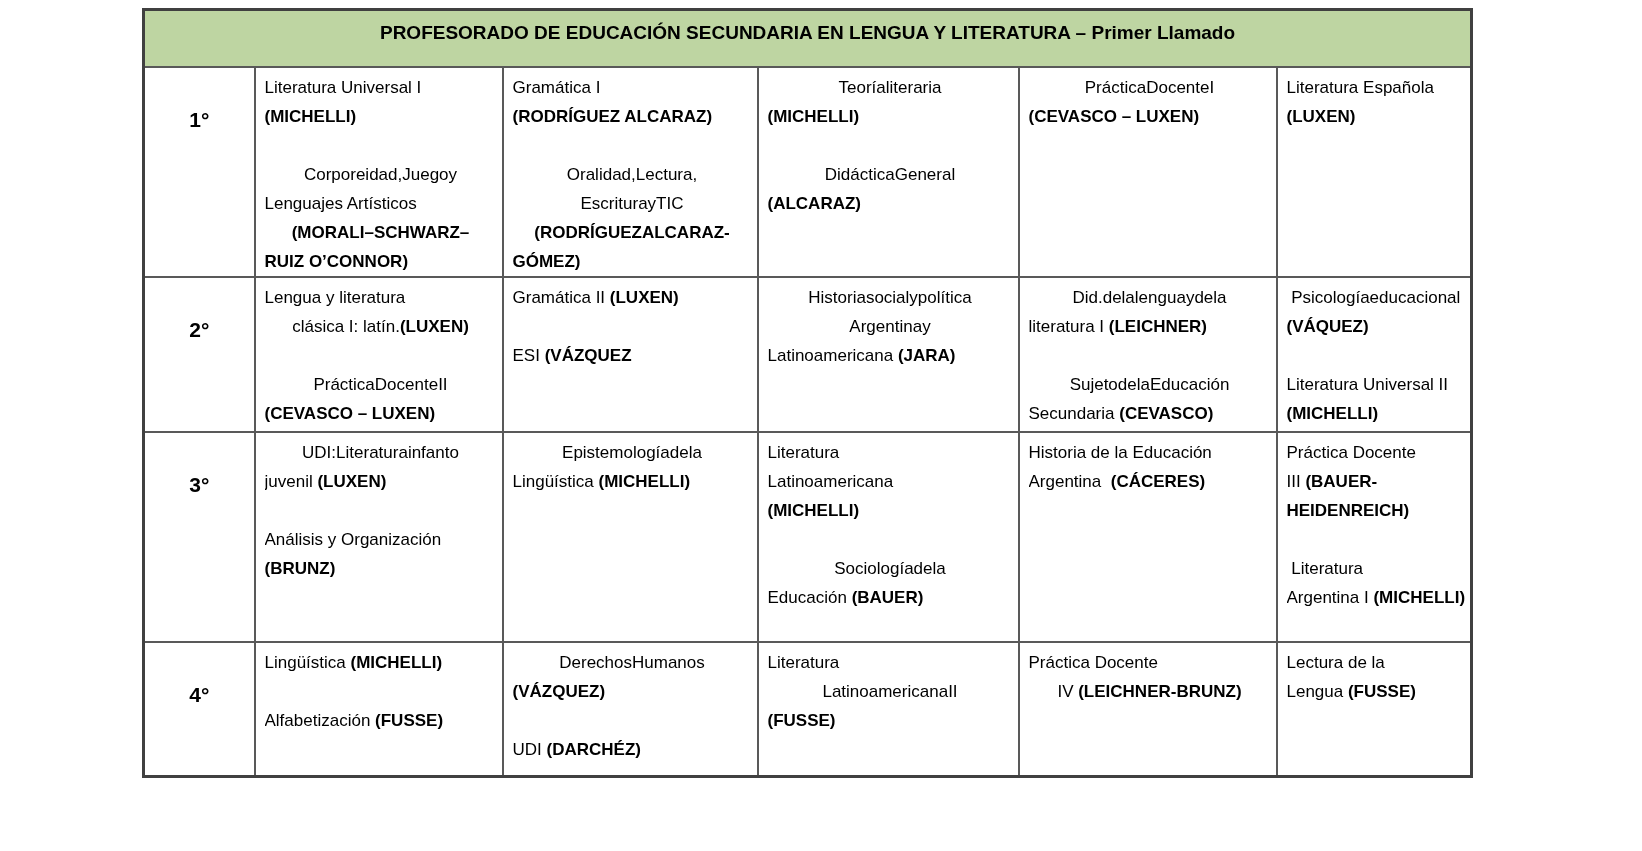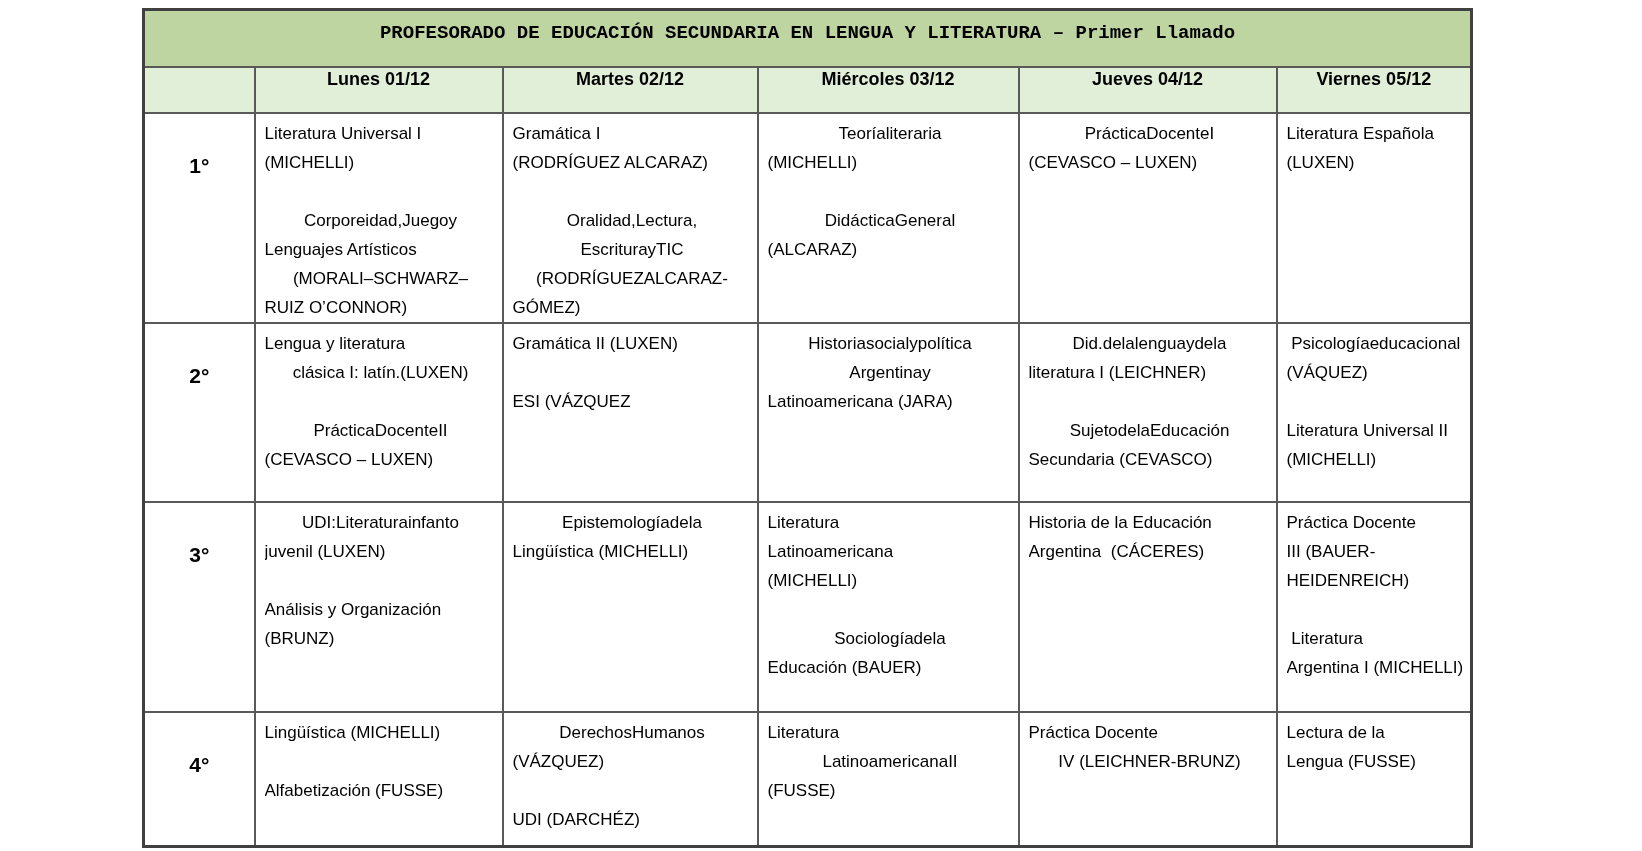--- a/index.html
+++ b/index.html
@@ -30,21 +30,20 @@
     overflow:hidden;
   }
   td.title-cell{
     background:var(--title-bg,#bed5a2);
     height:57px;
     text-align:center;
     font-weight:bold;
     font-size:19px;
     padding-top:11px;
     box-sizing:border-box;
-    font-family:Liberation Mono, monospace;
   }
   td.day-cell, td.corner-cell{
     background:var(--header-bg,#e1efd9);
     height:42px;
     text-align:center;
     font-weight:bold;
     font-size:18px;
     vertical-align:middle;
   }
   td.year-cell{
@@ -63,52 +62,44 @@
   .line{
     white-space:pre;
     height:29px;
     overflow:hidden;
   }
   .line.spread{
     display:flex;
     justify-content:center;
   }
   .chunk{ white-space:pre; }
-  .b{ font-weight:normal; }
+  .b{ font-weight:bold; }
   
   tr.r0 td{ height:192px; }
-  tr.r1 td{ height:179px; }
+  tr.r1 td{ height:155px; }
   tr.r2 td{ height:210px; }
   tr.r3 td{ height:135px; }
 </style>
 </head>
 <body style="color: rgb(0, 0, 0);">
 
 <div class="page">
   <table class="schedule">
     <colgroup>
         <col style="width: 111px;">
         <col style="width: 248px;">
         <col style="width: 255px;">
         <col style="width: 261px;">
         <col style="width: 258px;">
         <col style="width: 195px;">
       </colgroup>
     <tbody>
       <tr>
         <td class="title-cell" colspan="6">PROFESORADO DE EDUCACIÓN SECUNDARIA EN LENGUA Y LITERATURA – Primer Llamado</td>
       </tr>
-      <tr>
-        <td class="corner-cell"></td>
-        <td class="day-cell">Lunes 01/12</td>
-        <td class="day-cell">Martes 02/12</td>
-        <td class="day-cell">Miércoles 03/12</td>
-        <td class="day-cell">Jueves 04/12</td>
-        <td class="day-cell">Viernes 05/12</td>
-      </tr>
 
     <tr class="r0">
           <td class="year-cell">1°</td>
           <td class="course-cell">
             <div class="line"><span class="chunk"><span>Literatura Universal I</span></span></div>
             <div class="line"><span class="chunk"><span class="b">(MICHELLI)</span></span></div>
             <div class="line">&nbsp;</div>
             <div class="line spread"><span class="chunk"><span>Corporeidad,</span></span><span class="chunk"><span>Juego</span></span><span class="chunk"><span>y</span></span></div>
             <div class="line"><span class="chunk"><span>Lenguajes Artísticos</span></span></div>
             <div class="line spread"><span class="chunk"><span class="b">(MORALI</span></span><span class="chunk"><span class="b">–</span></span><span class="chunk"><span class="b">SCHWARZ</span></span><span class="chunk"><span class="b">–</span></span></div>

